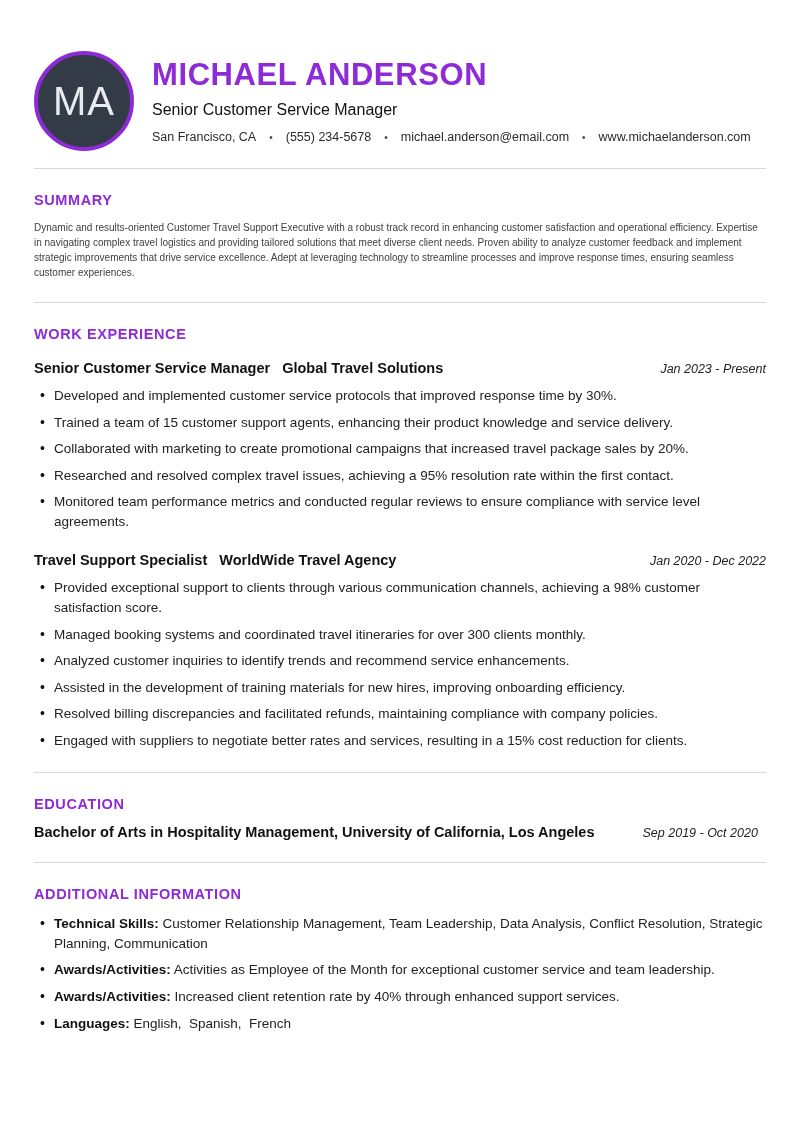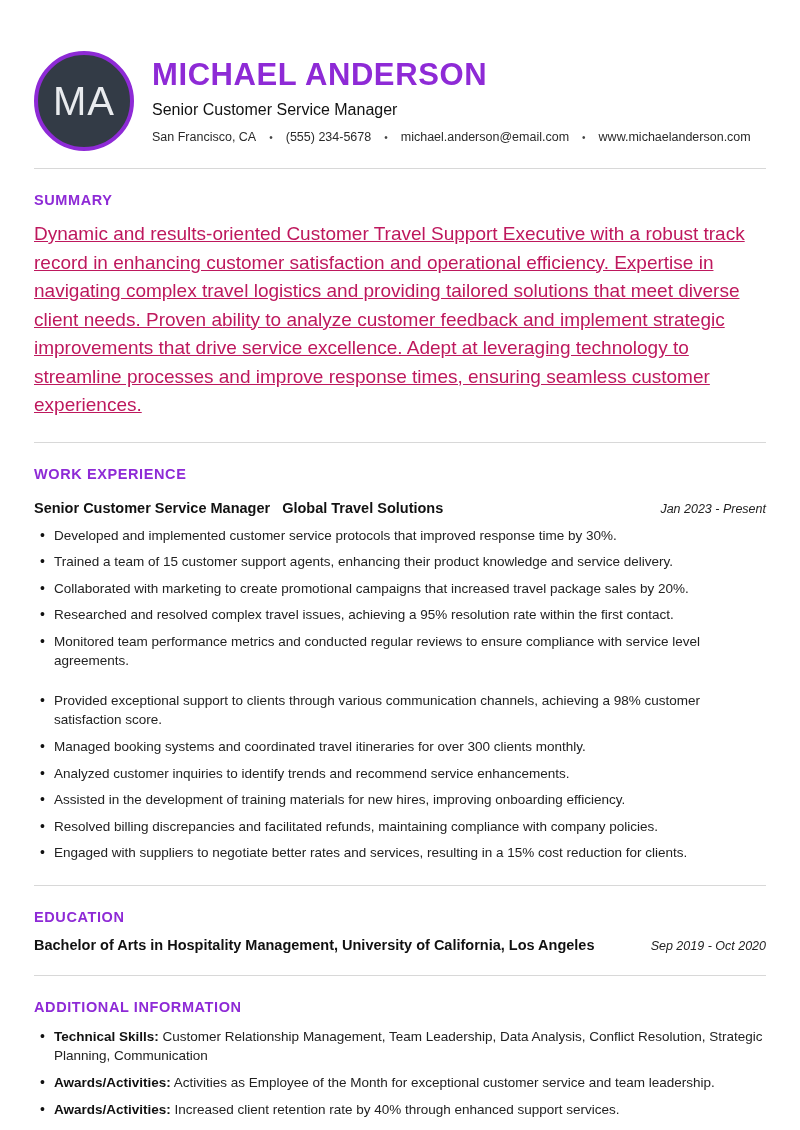--- a/index.html
+++ b/index.html
@@ -36,41 +36,41 @@
   .divider { border-top: 1px solid #d8d8d8; margin-top: 22px; }
   .header + .divider { margin-top: 17px; }
 
   
   .section { margin-top: 23px; }
   .section-heading {
     color: var(--accent, #8e2ad6);
     font-size: 14.5px; font-weight: 800; letter-spacing: 0.6px;
     margin-bottom: 12px;
   }
-  .summary-text { font-size: 19px; line-height: 1.5; color: #be185d; text-decoration: underline; }
+  .summary-text { font-size: 10px; line-height: 1.5; color: #404040; }
 
   
   .job { margin-bottom: 20px; }
   .job:last-child { margin-bottom: 0; }
   .job-header { display: flex; justify-content: space-between; align-items: baseline; margin-bottom: 9px; margin-top: 17px; }
   .job-position, .job-company { font-size: 14.5px; font-weight: 700; color: #111; }
   .job-company { margin-left: 12px; }
   .job-dates, .edu-dates { font-size: 12.5px; font-style: italic; color: #222; white-space: nowrap; margin-left: 16px; }
 
   ul.bullets { list-style: none; padding-left: 6px; }
   ul.bullets li {
     position: relative; padding-left: 14px;
     font-size: 13.5px; line-height: 1.45; color: #222;
     margin-bottom: 7px;
   }
   ul.bullets li:last-child { margin-bottom: 0; }
   ul.bullets li::before { content: "\2022"; position: absolute; left: 0; top: -1px; color: #111; font-size: 14px; }
 
   
-  .edu-row { display: flex; justify-content: space-between; align-items: baseline; gap: 32px; }
+  .edu-row { display: flex; align-items: baseline; gap: 32px; }
   .edu-degree { font-size: 14.5px; font-weight: 700; color: #111; }
 
   
   ul.bullets li strong { font-weight: 700; color: #111; }
   .info-text { white-space: pre-wrap; }
 </style>
 </head>
 <body>
 
 <div class="page">
@@ -113,20 +113,24 @@
           </div>
           <ul class="bullets">
             <li>Developed and implemented customer service protocols that improved response time by 30%.</li>
             <li>Trained a team of 15 customer support agents, enhancing their product knowledge and service delivery.</li>
             <li>Collaborated with marketing to create promotional campaigns that increased travel package sales by 20%.</li>
             <li>Researched and resolved complex travel issues, achieving a 95% resolution rate within the first contact.</li>
             <li>Monitored team performance metrics and conducted regular reviews to ensure compliance with service level agreements.</li>
           </ul>
         </div>
         <div class="job">
+          <div class="job-header">
+            <div><span class="job-position">Travel Support Specialist</span><span class="job-company">WorldWide Travel Agency</span></div>
+            <span class="job-dates">Jan 2020 - Dec 2022</span>
+          </div>
           <ul class="bullets">
             <li>Provided exceptional support to clients through various communication channels, achieving a 98% customer satisfaction score.</li>
             <li>Managed booking systems and coordinated travel itineraries for over 300 clients monthly.</li>
             <li>Analyzed customer inquiries to identify trends and recommend service enhancements.</li>
             <li>Assisted in the development of training materials for new hires, improving onboarding efficiency.</li>
             <li>Resolved billing discrepancies and facilitated refunds, maintaining compliance with company policies.</li>
             <li>Engaged with suppliers to negotiate better rates and services, resulting in a 15% cost reduction for clients.</li>
           </ul>
         </div>
       </div>

